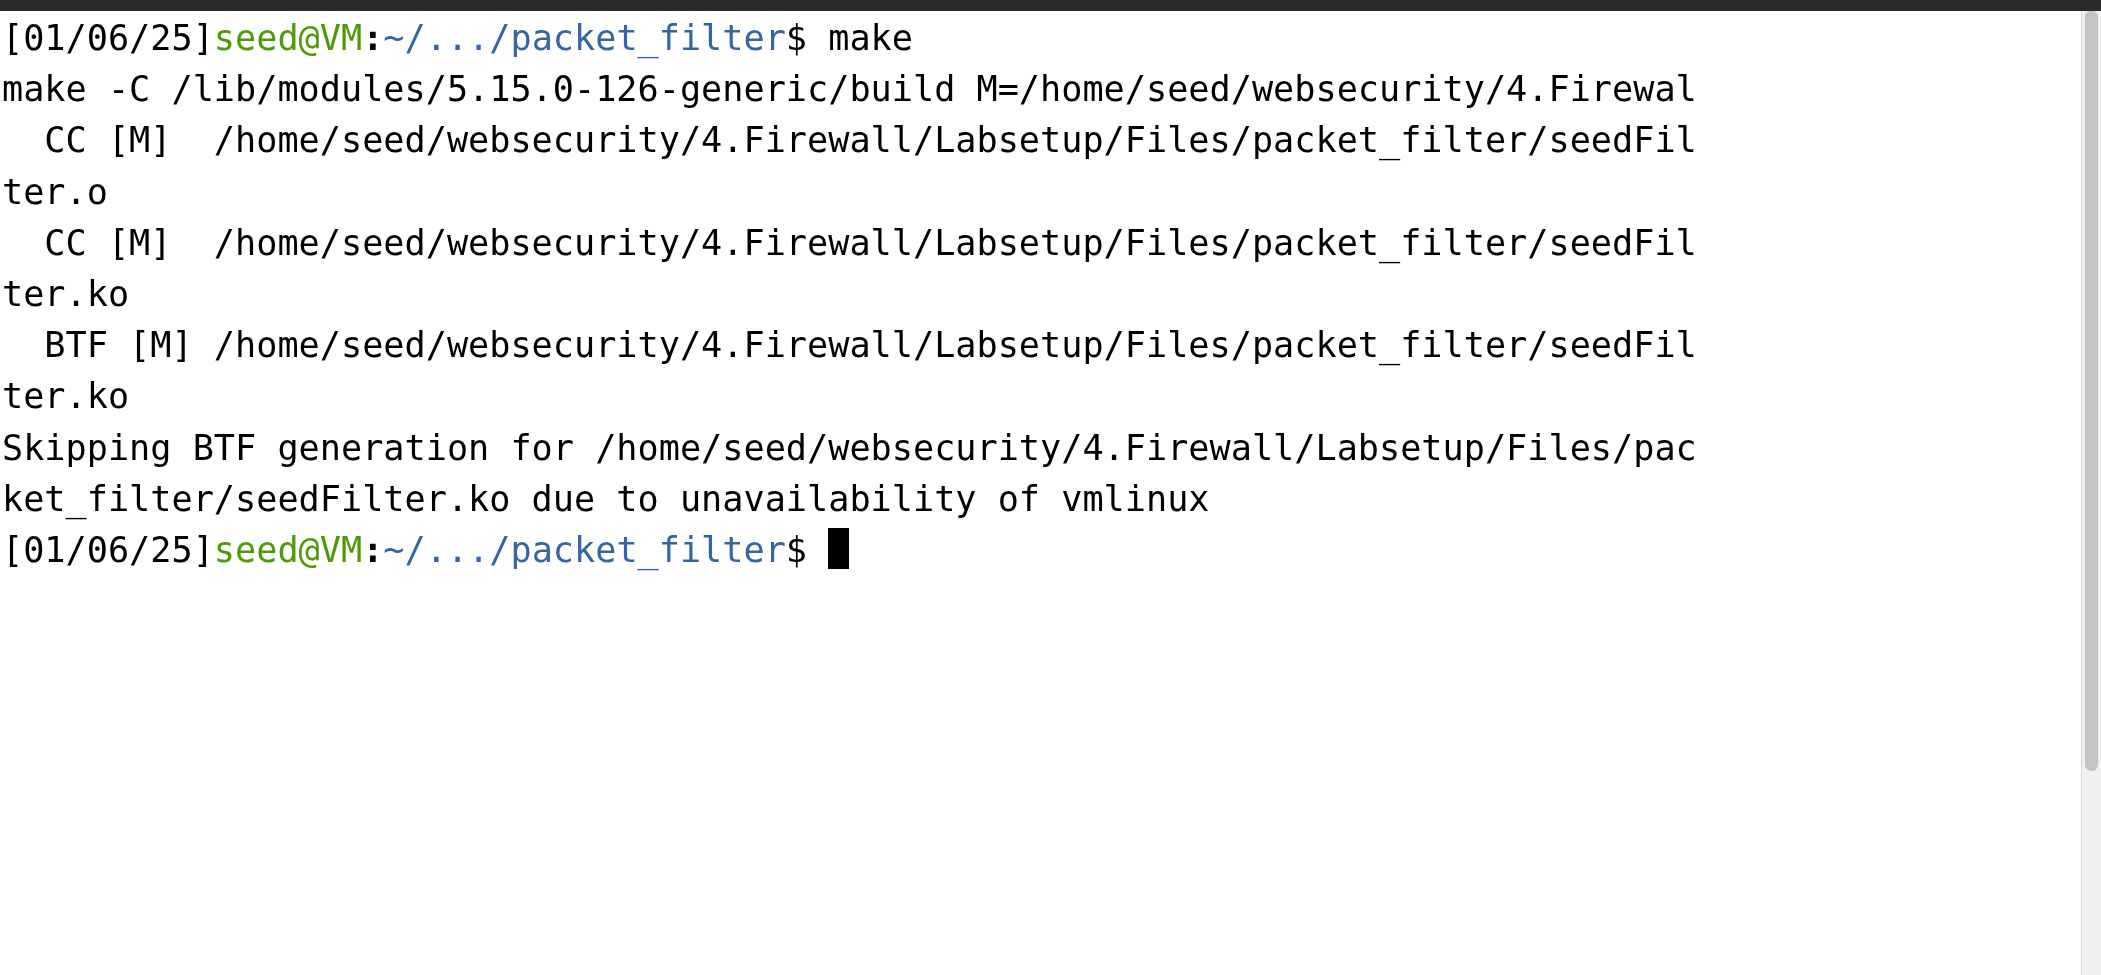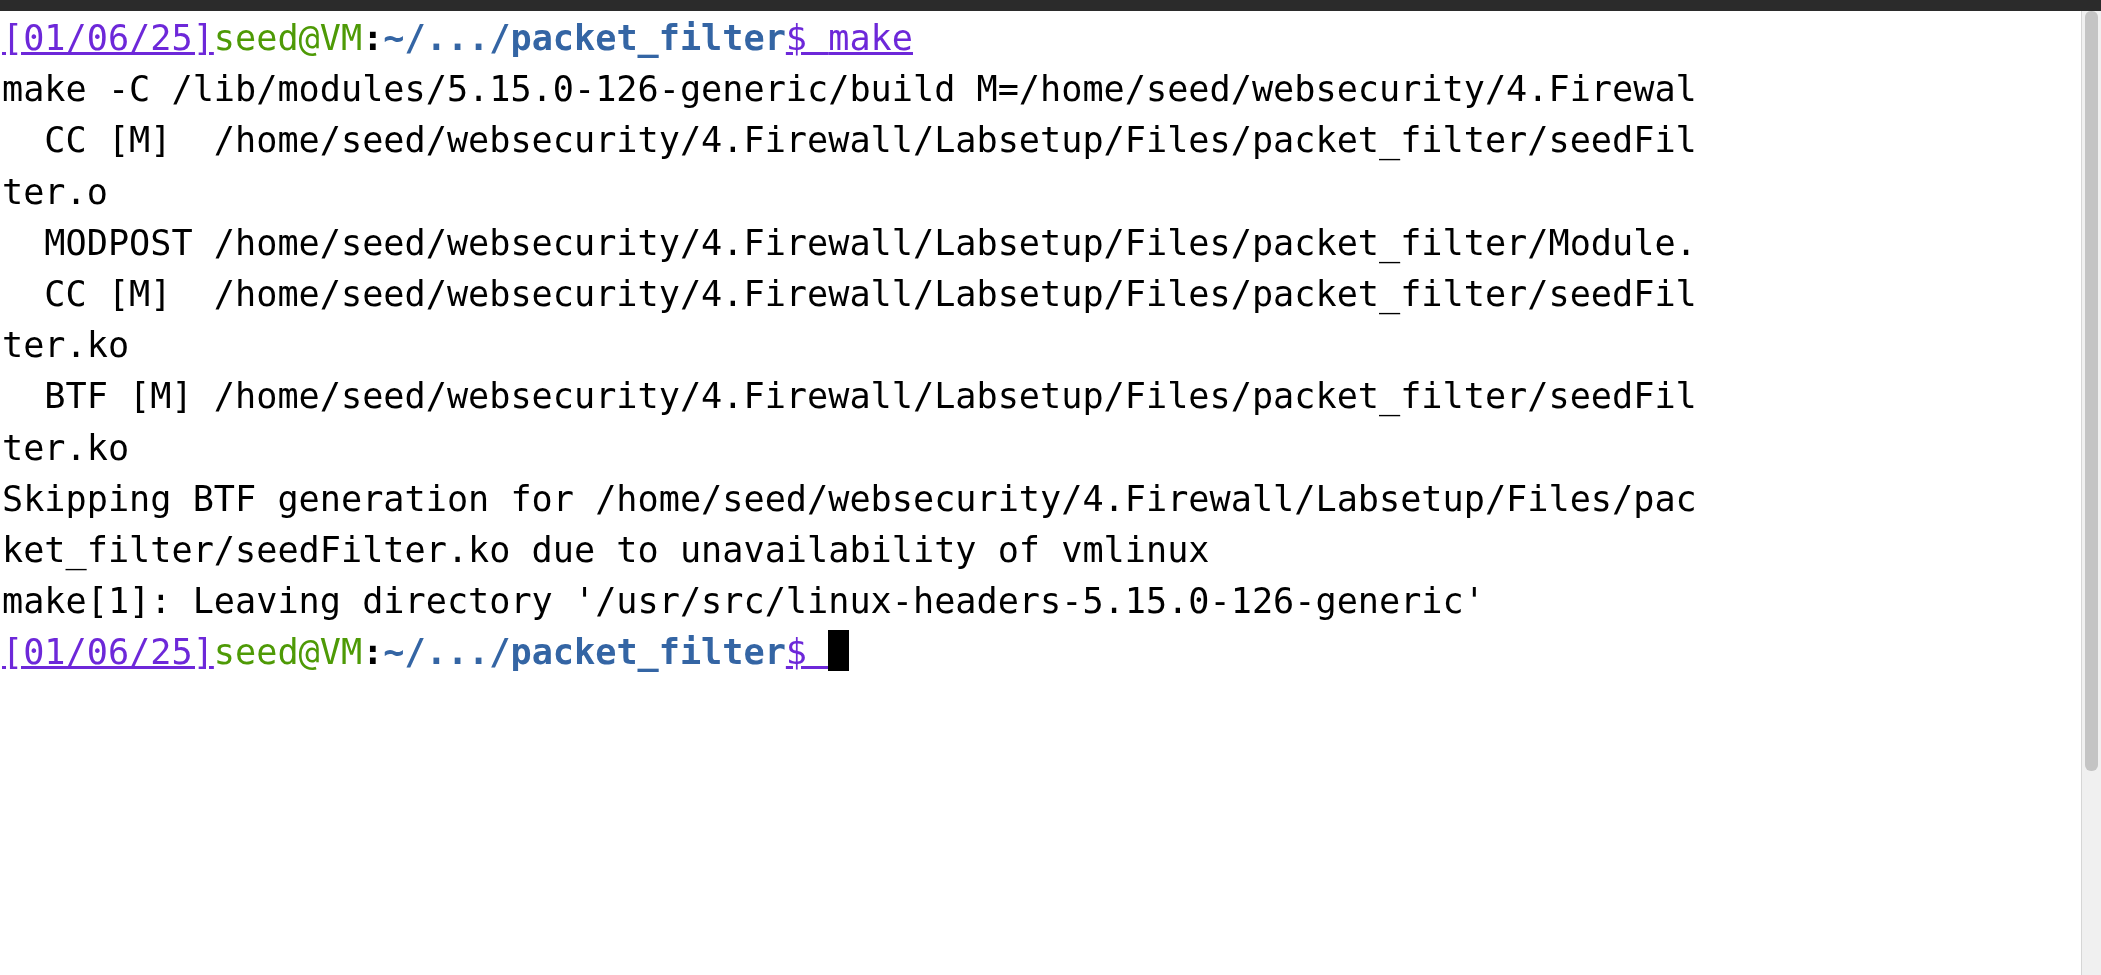--- a/index.html
+++ b/index.html
@@ -38,24 +38,24 @@
   .term-line {
     font-family: "DejaVu Sans Mono", "Liberation Mono", monospace;
     font-size: 35.2px;
     line-height: 51.2px;
     letter-spacing: 0px;
     color: #000000;
     white-space: pre;
     height: 51.2px;
   }
   .seg { white-space: pre; }
-  .seg-plain  { color: #6d28d9; text-decoration: underline; }
+  .seg-plain  { color: #000000; }
   .seg-user   { color: #4e9a06; font-weight: normal; }
   .seg-punct  { color: #000000; font-weight: bold; }
-  .seg-path   { color: #3465a4; font-weight: bold; }
+  .seg-path   { color: #3465a4; font-weight: normal; }
   .cursor-block {
     display: inline-block;
     width: 21px;
     height: 41px;
     background: #000000;
     vertical-align: -7px;
   }
   #scrollbar-track {
     position: absolute;
     top: 11px;
@@ -83,28 +83,26 @@
   <div id="title-bar" style="background: rgb(43, 43, 43);"></div>
 
   <div id="terminal-screen">
 
     <div class="term-line"><span class="seg seg-plain">[01/06/25]</span><span class="seg seg-user" style="color: rgb(78, 154, 6);">seed@VM</span><span class="seg seg-punct">:</span><span class="seg seg-path" style="color: rgb(52, 101, 164);">~/.../packet_filter</span><span class="seg seg-plain">$ </span><span class="seg seg-plain">make</span></div>
 
     <div id="output-block">
         <div class="term-line">make -C /lib/modules/5.15.0-126-generic/build M=/home/seed/websecurity/4.Firewal</div>
         <div class="term-line">  CC [M]  /home/seed/websecurity/4.Firewall/Labsetup/Files/packet_filter/seedFil</div>
         <div class="term-line">ter.o</div>
-        <div class="term-line">  MODPOST /home/seed/websecurity/4.Firewall/Labsetup/Files/packet_filter/Module.</div>
         <div class="term-line">  CC [M]  /home/seed/websecurity/4.Firewall/Labsetup/Files/packet_filter/seedFil</div>
         <div class="term-line">ter.ko</div>
         <div class="term-line">  BTF [M] /home/seed/websecurity/4.Firewall/Labsetup/Files/packet_filter/seedFil</div>
         <div class="term-line">ter.ko</div>
         <div class="term-line">Skipping BTF generation for /home/seed/websecurity/4.Firewall/Labsetup/Files/pac</div>
         <div class="term-line">ket_filter/seedFilter.ko due to unavailability of vmlinux</div>
-        <div class="term-line">make[1]: Leaving directory '/usr/src/linux-headers-5.15.0-126-generic'</div>
       </div>
 
     <div class="term-line"><span class="seg seg-plain">[01/06/25]</span><span class="seg seg-user" style="color: rgb(78, 154, 6);">seed@VM</span><span class="seg seg-punct">:</span><span class="seg seg-path" style="color: rgb(52, 101, 164);">~/.../packet_filter</span><span class="seg seg-plain">$ </span><span class="cursor-block" style="background: rgb(0, 0, 0);"></span></div>
 
   </div>
 
   <div id="scrollbar-track" style="background: rgb(240, 240, 240);">
     <div id="scrollbar-thumb" style="background: rgb(196, 196, 196);"></div>
   </div>
 

